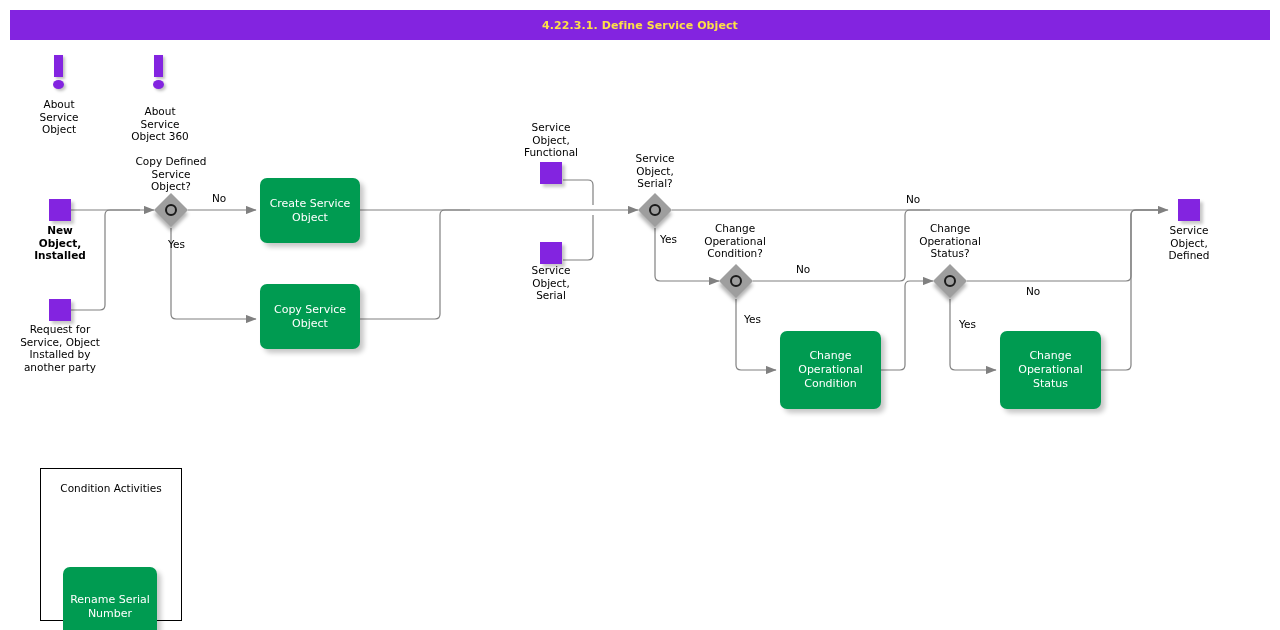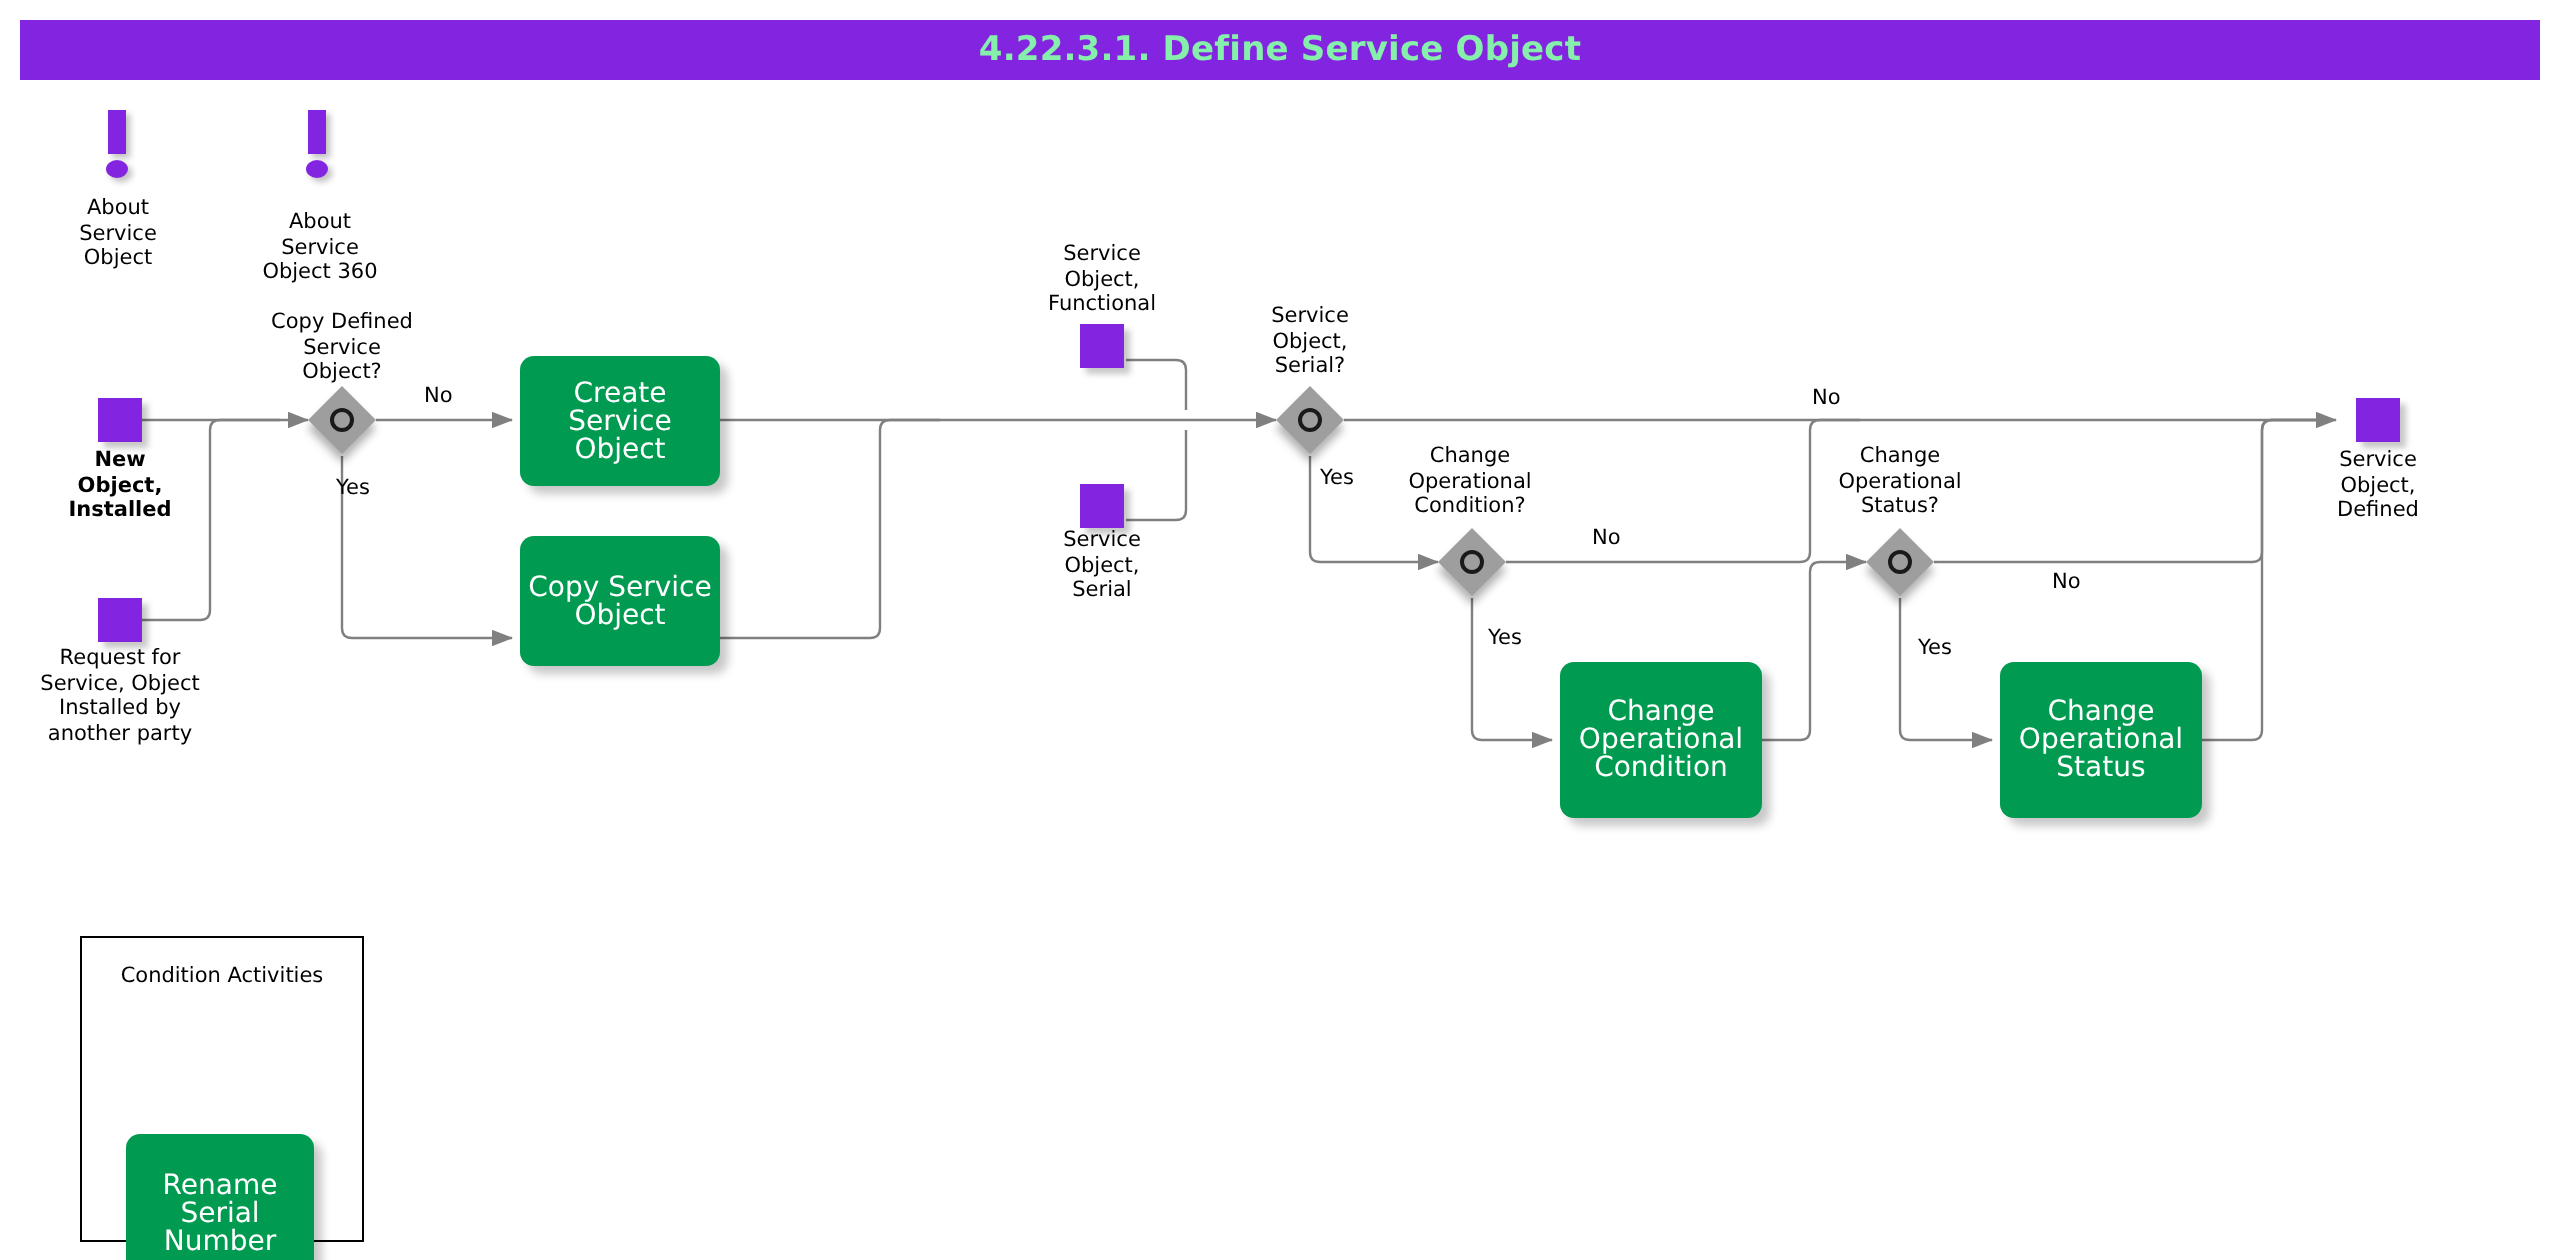--- a/index.html
+++ b/index.html
@@ -16,22 +16,22 @@
     overflow: hidden;
   }
   
   .title-bar {
     position: absolute;
     left: 10px;
     top: 10px;
     width: 1260px;
     height: 30px;
     background: #8324e0;
-    color: #86efac;
-    font-size: 17px;
+    color: #fde047;
+    font-size: 11px;
     font-weight: bold;
     display: flex;
     align-items: center;
     justify-content: center;
     letter-spacing: 0.1px;
   }
   
   #wires {
     position: absolute;
     left: 0;
@@ -85,21 +85,21 @@
     border-radius: 50%;
     background: #8324e0;
     box-shadow: 2px 2px 3px rgba(0,0,0,0.25);
   }
   
   .task {
     position: absolute;
     background: #009b51;
     border-radius: 7px;
     color: #ffffff;
-    font-size: 14px;
+    font-size: 11px;
     line-height: 14px;
     display: flex;
     align-items: center;
     justify-content: center;
     text-align: center;
     box-shadow: 4px 4px 5px rgba(0,0,0,0.22);
     white-space: pre-line;
     padding: 18px 4px;
     box-sizing: border-box;
   }
@@ -285,21 +285,21 @@
   <div class="gateway" style="left:933px; top:264px;">
     <div class="diamond"></div>
     <div class="ring"></div>
   </div>
   <div class="gw-label" style="left:899px; top:222px; width:102px;">Change
 Operational
 Status?</div>
 
   <div class="task" style="left:260px; top:178px; width:100px; height:65px;">Create Service
 Object</div>
-  <div class="task" style="left:260px; top:268px; width:100px; height:65px;">Copy Service
+  <div class="task" style="left:260px; top:284px; width:100px; height:65px;">Copy Service
 Object</div>
   <div class="task" style="left:780px; top:331px; width:101px; height:78px;">Change
 Operational
 Condition</div>
   <div class="task" style="left:1000px; top:331px; width:101px; height:78px;">Change
 Operational
 Status</div>
 
   <div class="flow-label" style="left:212px; top:192px;">No</div>
   <div class="flow-label" style="left:168px; top:238px;">Yes</div>

